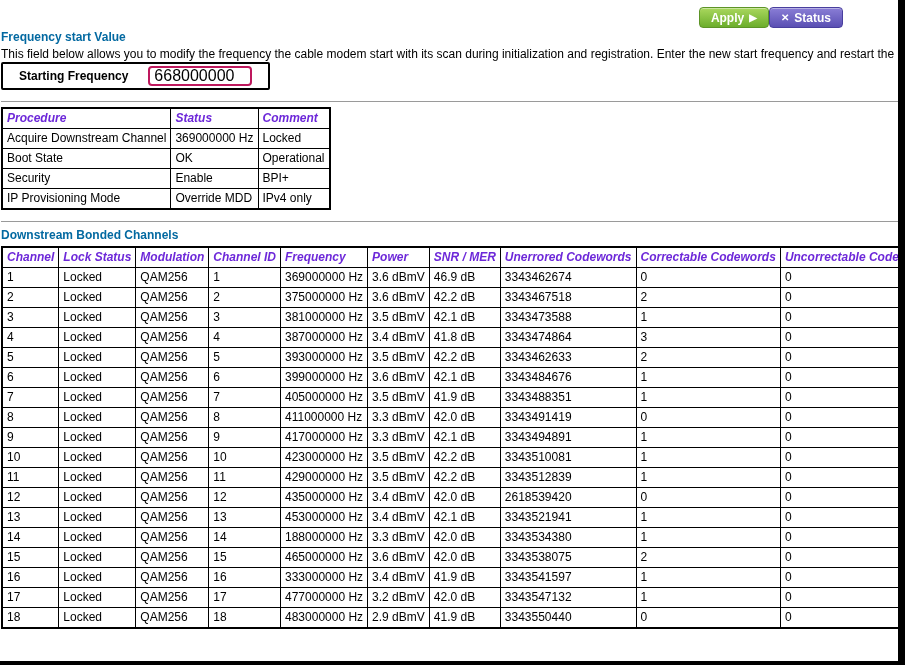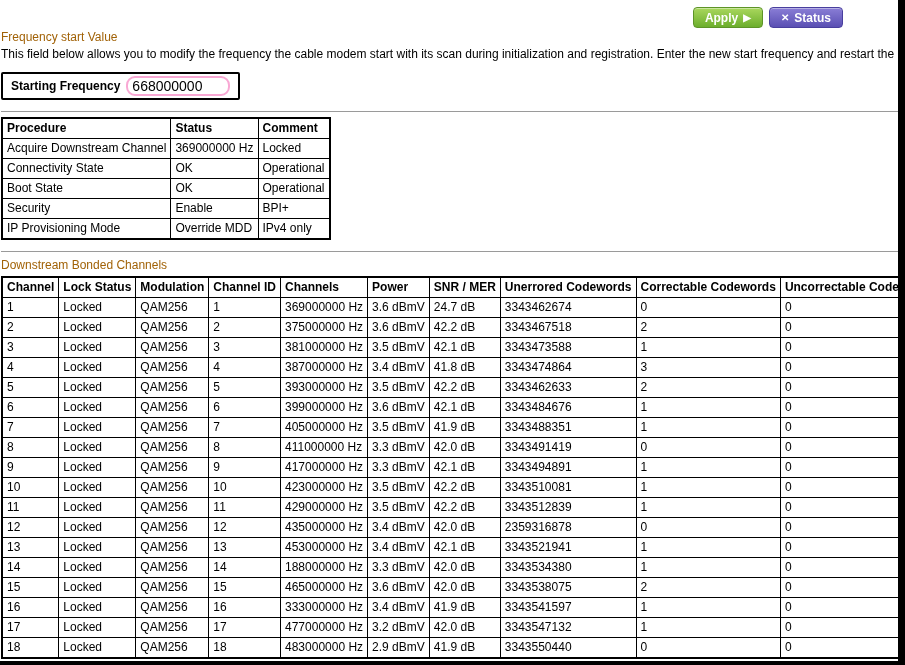--- a/index.html
+++ b/index.html
@@ -11,50 +11,50 @@
     background: #ffffff;
     font-family: "Liberation Sans", sans-serif;
     font-size: 12px;
     color: #000;
   }
   .page { padding: 30px 0 0 1px; }
 
   
   .toolbar {
     position: absolute; top: 7px; right: 62px;
-    display: flex; gap: 6px;
+    display: flex; 
   }
   .btn {
     height: 21px;
     border-radius: 4px;
     color: #fff; font-weight: bold; font-size: 12px;
     display: inline-flex; align-items: center; gap: 5px;
     padding: 0 11px;
     cursor: pointer;
     font-family: "Liberation Sans", sans-serif;
     box-shadow: inset 0 1px 0 rgba(255,255,255,.4);
   }
   .btn.apply { background: linear-gradient(#a9d75d, #6cae2c); border: 1px solid #5d9427; }
   .btn.cancel { background: linear-gradient(#8a7ed6, #5a4fb3); border: 1px solid #493f9e; }
   .btn .icon { font-size: 10px; line-height: 10px; }
 
-  h2 { font-size: 12px; font-weight: normal; margin: 0; line-height: 14px; color: #a16207; }
+  h2 { font-size: 12px; font-weight: bold; margin: 0; line-height: 14px; color: #0369a1; }
   .desc { margin: 4px 0 0; line-height: 13px; white-space: nowrap; overflow: hidden; }
 
   
   .freq-box {
-    display: inline-flex; align-items: center; gap: 6px;
+    display: inline-flex; align-items: center; gap: 20px;
     border: 2px solid #000; border-radius: 2px;
-    padding: 2px 8px; margin-top: 11px;
+    padding: 2px 16px; margin-top: 1px;
   }
   .flabel { font-weight: bold; }
   .finput {
     width: 104px; height: 20px;
-    border: 2px solid #f9a8d4; border-radius: 9px;
-    padding: 0 4px; font-size: 14px;
+    border: 2px solid #be185d; border-radius: 4px;
+    padding: 0 4px; font-size: 16px;
     font-family: "Liberation Sans", sans-serif;
   }
 
   .divider { border-top: 1px solid #9a9a9a; margin-top: 11px; }
   h2.section { margin-top: 6px; }
 
   
   .tbl {
     border-collapse: collapse; table-layout: fixed;
     margin-top: 5px;
@@ -62,21 +62,21 @@
   }
   .tbl th, .tbl td {
     border: 1px solid #000;
     padding: 2px 4px;
     line-height: 15px;
     text-align: left;
     font-size: 12px;
     white-space: nowrap; overflow: hidden;
     background: #fff;
   }
-  .tbl th { color: #000000; font-weight: bold; }
+  .tbl th { color: #6d28d9; font-weight: bold; font-style: italic; }
   .tbl.downstream { margin-top: 4px; }
 
   
   .edge-right { position: absolute; top: 0; right: 0; width: 7px; height: 665px; background: #000; }
   .edge-bottom { position: absolute; left: 0; bottom: 0; width: 905px; height: 4px; background: #000; }
 </style>
 </head>
 <body>
 
 <div class="page">
@@ -113,25 +113,20 @@
           <th>Procedure</th>
           <th>Status</th>
           <th>Comment</th>
         </tr>
     </thead>
     <tbody>
         <tr>
           <td>Acquire Downstream Channel</td>
           <td>369000000 Hz</td>
           <td>Locked</td>
-        </tr>
-        <tr>
-          <td>Connectivity State</td>
-          <td>OK</td>
-          <td>Operational</td>
         </tr>
         <tr>
           <td>Boot State</td>
           <td>OK</td>
           <td>Operational</td>
         </tr>
         <tr>
           <td>Security</td>
           <td>Enable</td>
           <td>BPI+</td>
@@ -159,37 +154,37 @@
         <col style="width:138px">
       <col style="width:140px">
         <col style="width:160px">
     </colgroup>
     <thead>
       <tr>
           <th>Channel</th>
           <th>Lock Status</th>
           <th>Modulation</th>
           <th>Channel ID</th>
-          <th>Channels</th>
+          <th>Frequency</th>
           <th>Power</th>
           <th>SNR / MER</th>
           <th>Unerrored Codewords</th>
           <th>Correctable Codewords</th>
           <th>Uncorrectable Codewords</th>
         </tr>
     </thead>
     <tbody>
         <tr>
           <td>1</td>
           <td>Locked</td>
           <td>QAM256</td>
           <td>1</td>
           <td>369000000 Hz</td>
           <td>3.6 dBmV</td>
-          <td>24.7 dB</td>
+          <td>46.9 dB</td>
           <td>3343462674</td>
           <td>0</td>
           <td>0</td>
         </tr>
         <tr>
           <td>2</td>
           <td>Locked</td>
           <td>QAM256</td>
           <td>2</td>
           <td>375000000 Hz</td>
@@ -308,21 +303,21 @@
           <td>0</td>
         </tr>
         <tr>
           <td>12</td>
           <td>Locked</td>
           <td>QAM256</td>
           <td>12</td>
           <td>435000000 Hz</td>
           <td>3.4 dBmV</td>
           <td>42.0 dB</td>
-          <td>2359316878</td>
+          <td>2618539420</td>
           <td>0</td>
           <td>0</td>
         </tr>
         <tr>
           <td>13</td>
           <td>Locked</td>
           <td>QAM256</td>
           <td>13</td>
           <td>453000000 Hz</td>
           <td>3.4 dBmV</td>

